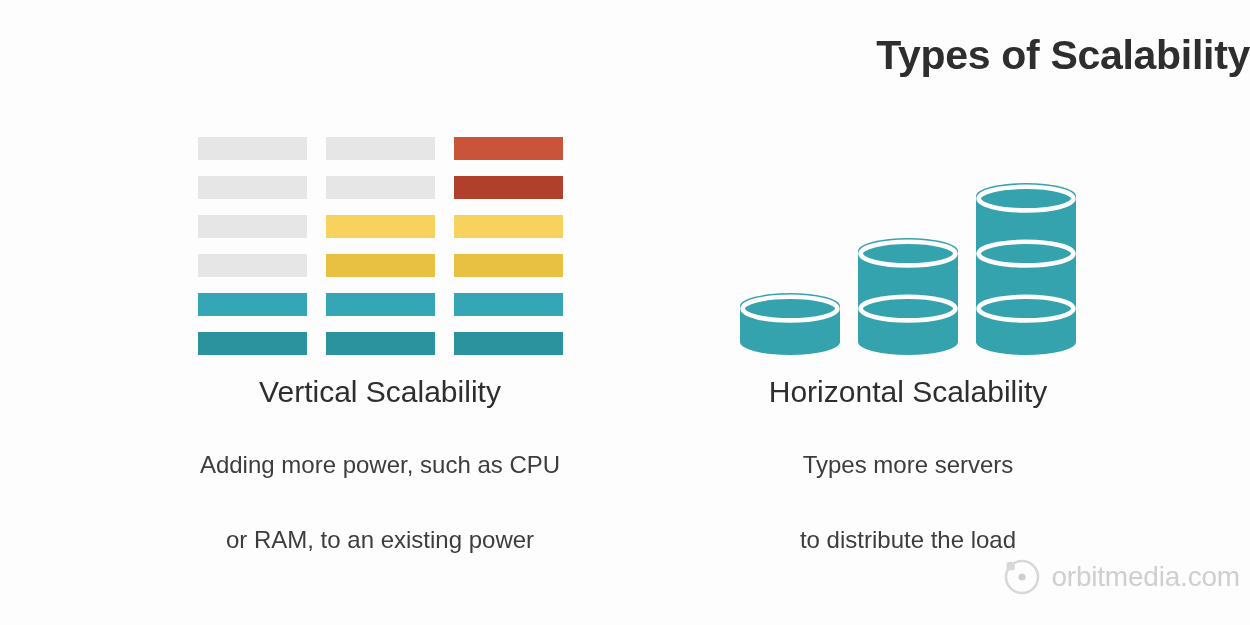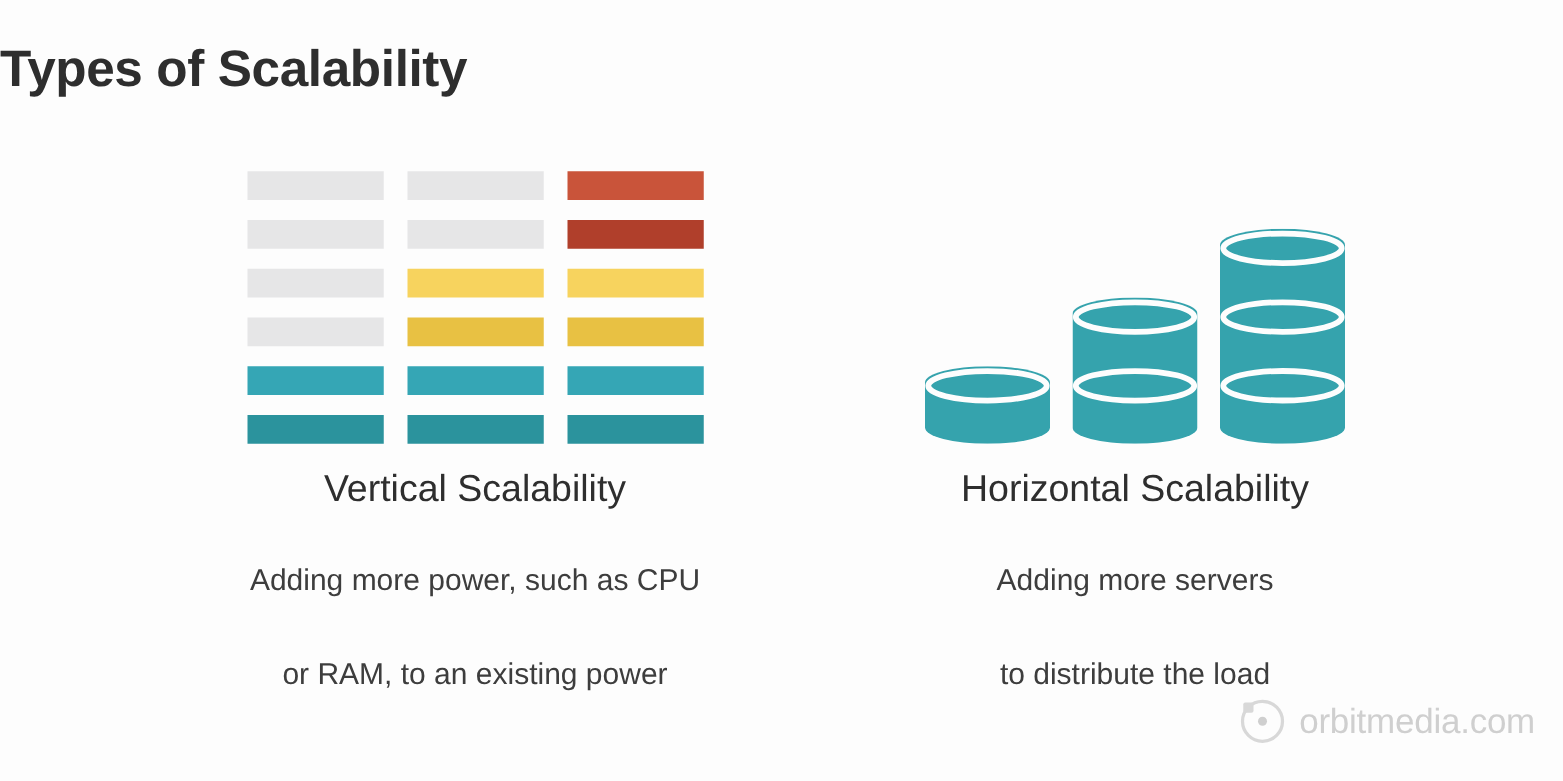--- a/index.html
+++ b/index.html
@@ -13,21 +13,21 @@
     font-family: "Liberation Sans", sans-serif;
     overflow: hidden;
     position: relative;
   }
 
   #page-title {
     position: absolute;
     top: 32px;
     left: 0;
     width: 1250px;
-    text-align: left;
+    text-align: right;
     font-size: 41px;
     font-weight: bold;
     color: #2e2e2e;
     letter-spacing: -0.3px;
   }
 
   
   .panel {
     position: absolute;
     top: 130px;
@@ -83,21 +83,21 @@
     text-align: center;
     font-size: 24px;
     line-height: 1.63;
     color: #3d3d3d;
   }
   .caption-body .line { display: block; margin-top: 36px; }
 
   
   #logo {
     position: absolute;
-    right: 22px;
+    right: 10px;
     bottom: 28px;
     display: flex;
     align-items: center;
     gap: 9px;
   }
   #logo .mark { display: block; }
   #logo .wordmark {
     font-size: 28px;
     color: #cfcfcf;
     letter-spacing: -0.2px;
@@ -180,21 +180,21 @@
           <ellipse cx="50" cy="125.6" rx="47.4" ry="11.8" fill="none" stroke="#fdfdfd" stroke-width="4.6"></ellipse>
         </svg>
       </div>
 
     </div>
   </div>
 
   <div class="caption-head">Horizontal Scalability</div>
 
   <div class="caption-body">
-    <span class="line">Adding more servers</span>
+    <span class="line">Types more servers</span>
     <span class="line">to distribute the load</span>
   </div>
 </div>
 
 <div id="logo">
   <svg class="mark" width="40" height="40" viewBox="0 0 40 40">
     <circle cx="20" cy="20" r="16" fill="none" stroke="#d8d8d8" stroke-width="2.6"></circle>
     <circle cx="20" cy="20" r="3.6" fill="#cfcfcf"></circle>
     <rect x="4.6" y="5.0" width="8.2" height="8.2" rx="1.6" fill="#d8d8d8"></rect>
   </svg>

